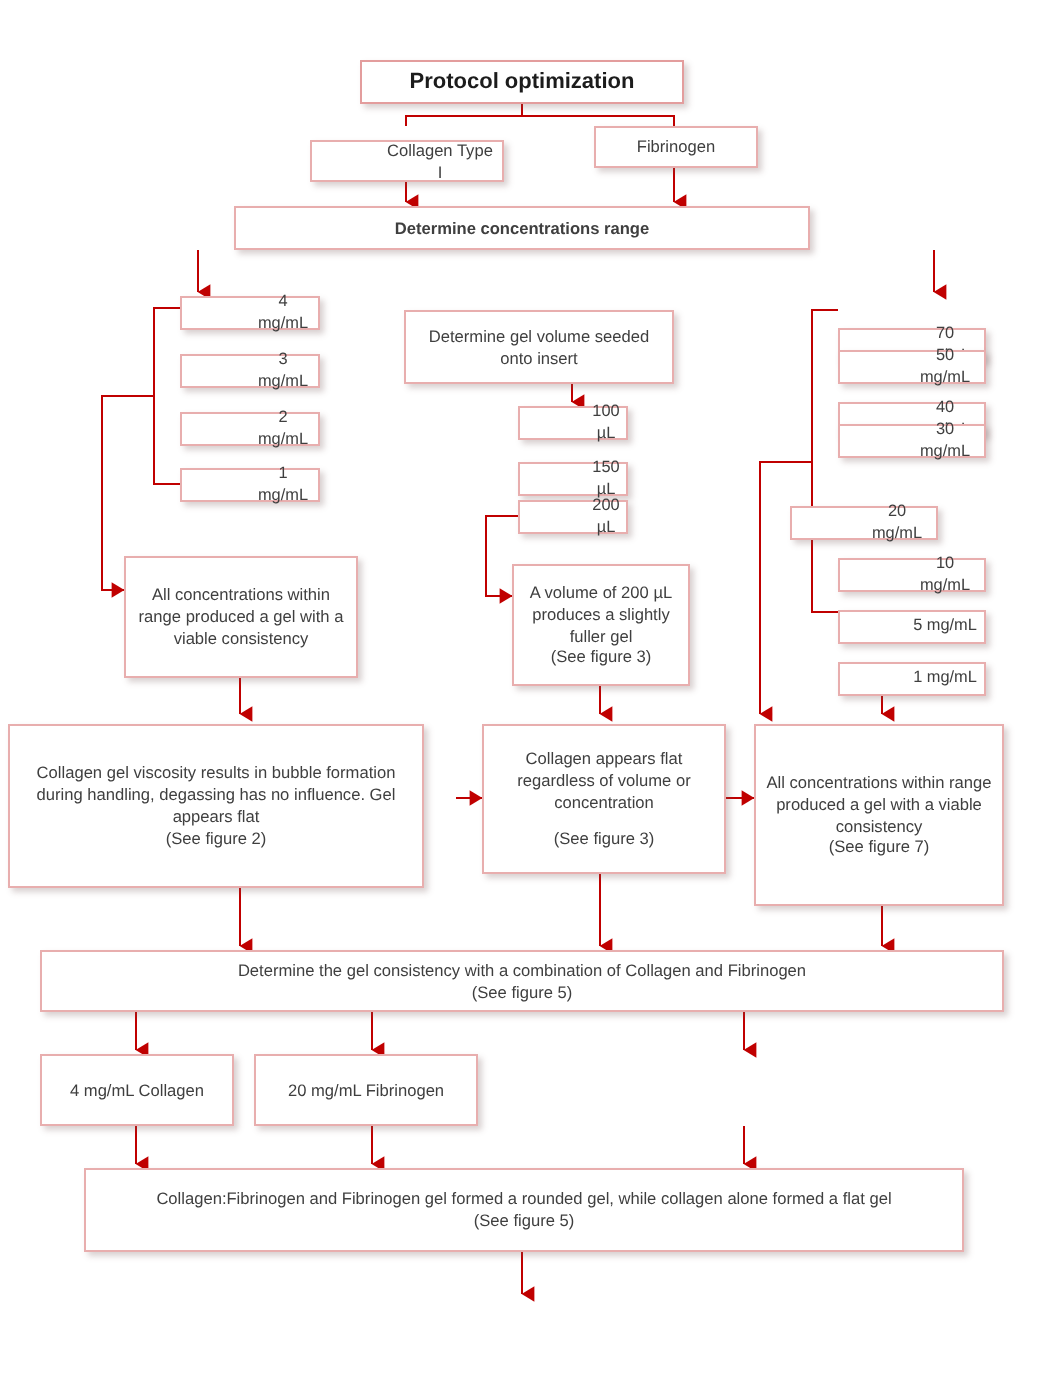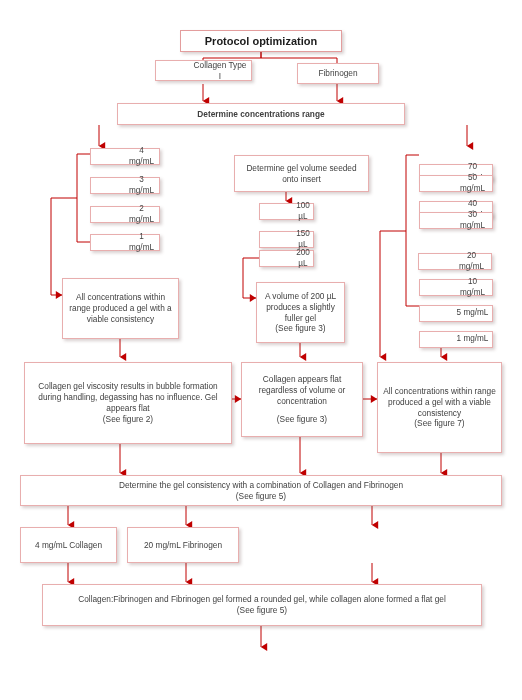--- a/index.html
+++ b/index.html
@@ -120,21 +120,21 @@
       <path d="M372,551 L372,570" marker-end="url(#arrowDown)"></path>
 
       <path d="M261,614 L261,635" marker-end="url(#arrowDown)"></path>
     </g>
   </svg>
 
   <div class="node title-node" style="left:180px; top:18px; width:162px; height:22px;">
     <span>Protocol optimization</span>
   </div>
 
-  <div class="node" style="left:155px; top:48px; width:97px; height:21px;padding-left:36px;">
+  <div class="node" style="left:155px; top:58px; width:97px; height:21px;padding-left:36px;">
     <span>Collagen Type I</span>
   </div>
   <div class="node" style="left:297px; top:51px; width:82px; height:21px;">
     <span>Fibrinogen</span>
   </div>
 
   <div class="node" style="left:117px; top:91px; width:288px; height:22px;font-weight:bold;">
     <span>Determine concentrations range</span>
   </div>
 
@@ -144,21 +144,21 @@
   <div class="node small-node" style="left:90px; top:165px; width:70px; height:17px;">
     <span>3 mg/mL</span>
   </div>
   <div class="node small-node" style="left:90px; top:194px; width:70px; height:17px;">
     <span>2 mg/mL</span>
   </div>
   <div class="node small-node" style="left:90px; top:222px; width:70px; height:17px;">
     <span>1 mg/mL</span>
   </div>
 
-  <div class="node" style="left:234px; top:143px; width:135px; height:37px;">
+  <div class="node" style="left:202px; top:143px; width:135px; height:37px;">
     <span>Determine gel volume seeded onto insert</span>
   </div>
 
   <div class="node small-node" style="left:259px; top:191px; width:55px; height:17px;">
     <span>100 µL</span>
   </div>
   <div class="node small-node" style="left:259px; top:219px; width:55px; height:17px;">
     <span>150 µL</span>
   </div>
   <div class="node small-node" style="left:259px; top:238px; width:55px; height:17px;">
@@ -170,21 +170,21 @@
   </div>
   <div class="node small-node" style="left:419px; top:163px; width:74px; height:17px;">
     <span>50 mg/mL</span>
   </div>
   <div class="node small-node" style="left:419px; top:189px; width:74px; height:17px;">
     <span>40 mg/mL</span>
   </div>
   <div class="node small-node" style="left:419px; top:200px; width:74px; height:17px;">
     <span>30 mg/mL</span>
   </div>
-  <div class="node small-node" style="left:418px; top:241px; width:74px; height:17px;">
+  <div class="node small-node" style="left:395px; top:241px; width:74px; height:17px;">
     <span>20 mg/mL</span>
   </div>
   <div class="node small-node" style="left:419px; top:267px; width:74px; height:17px;">
     <span>10 mg/mL</span>
   </div>
   <div class="node small-node" style="left:419px; top:293px; width:74px; height:17px;">
     <span>5 mg/mL</span>
   </div>
   <div class="node small-node" style="left:419px; top:319px; width:74px; height:17px;">
     <span>1 mg/mL</span>
@@ -194,21 +194,21 @@
     <span>All concentrations within range produced a gel with a viable consistency</span>
   </div>
 
   <div class="node" style="left:256px; top:270px; width:89px; height:61px;">
     <span>
       <span>A volume of 200 µL produces a slightly fuller gel</span>
       <span>(See figure 3)</span>
     </span>
   </div>
 
-  <div class="node" style="left:24px; top:350px; width:208px; height:82px;">
+  <div class="node" style="left:4px; top:350px; width:208px; height:82px;">
     <span>
       <span>Collagen gel viscosity results in bubble formation during handling, degassing has no influence. Gel appears flat</span>
       <span>(See figure 2)</span>
     </span>
   </div>
 
   <div class="node" style="left:241px; top:350px; width:122px; height:75px;">
     <span>
       <span>Collagen appears flat regardless of volume or concentration</span>
       <span class="blankline"></span>

